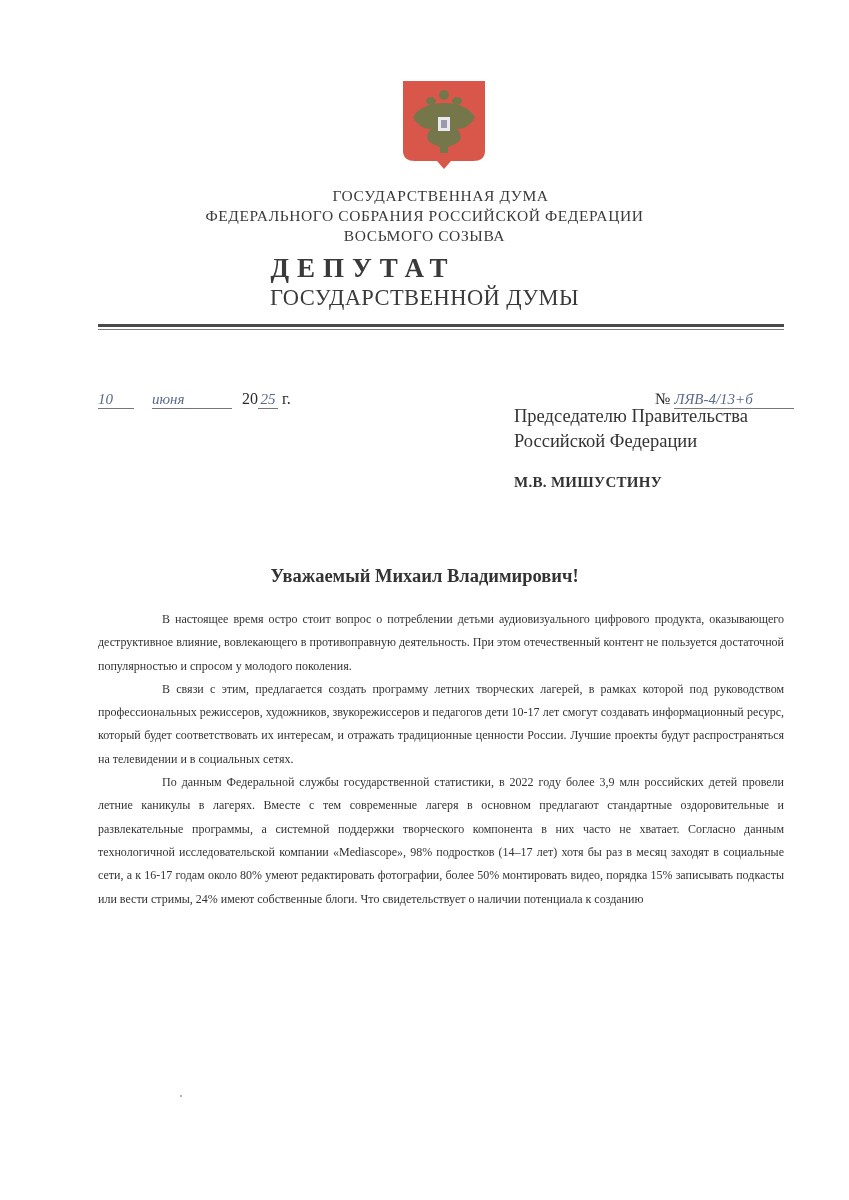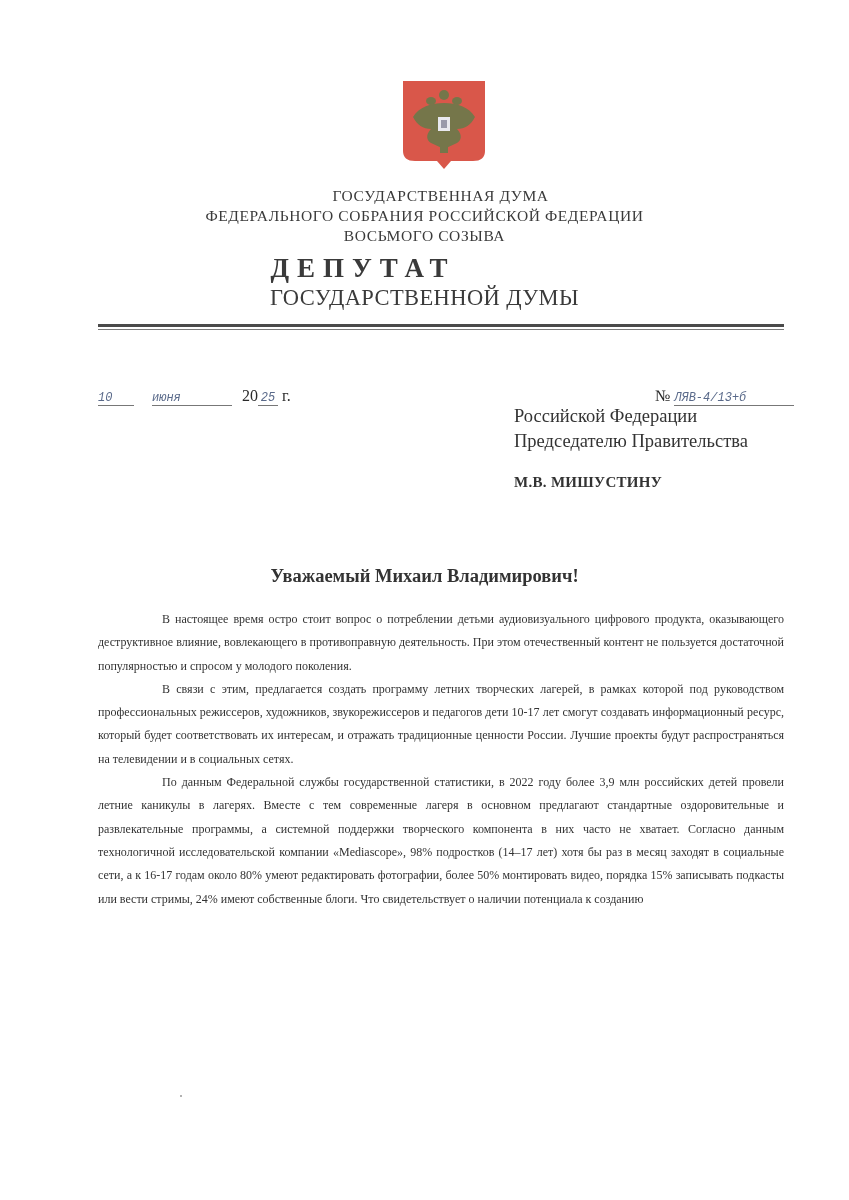--- a/index.html
+++ b/index.html
@@ -10,21 +10,21 @@
   .hdr1 { top: 186px; font-size: 15.5px; line-height: 19.5px; color: #3a3a3a; margin-left: 16px; }
   .hdr2 { top: 206px; font-size: 15.5px; line-height: 19.5px; color: #3a3a3a; }
   .hdr3 { top: 226px; font-size: 15.5px; line-height: 19.5px; color: #3a3a3a; }
   .deputat { position: absolute; top: 252px; left: 0; width: 726px; text-align: center;
              font-size: 27px; font-weight: bold; letter-spacing: 8px; color: #3a3a3a; line-height: 32px; }
   .gosdumy { position: absolute; top: 284px; left: 0; width: 849px; text-align: center;
              font-size: 22.5px; letter-spacing: 0.4px; color: #3a3a3a; line-height: 28px; }
   .rule-thick { position: absolute; left: 98px; top: 324px; width: 686px; height: 3px; background: #4a4a4a; }
   .rule-thin { position: absolute; left: 98px; top: 329px; width: 686px; height: 1px; background: #7a7a7a; }
   .date-row { position: absolute; top: 343px; left: 98px; height: 24px; font-size: 16px; }
-  .hw { font-family: Liberation Mono, monospace; font-style: italic; color: #5a6a8a; font-size: 12px; margin-top: 48px; }
+  .hw { font-family: Liberation Serif, serif; font-style: italic; color: #5a6a8a; font-size: 15px; margin-top: 48px; }
   .uline { border-bottom: 1px solid #777; display: inline-block; }
   .num-row { position: absolute; top: 343px; left: 655px; font-size: 16px; }
   .addressee { position: absolute; left: 514px; top: 404px; font-size: 18.5px; line-height: 25px; color: #333; }
   .addressee-name { position: absolute; left: 514px; top: 474px; font-size: 15px; font-weight: bold; color: #333; letter-spacing: 0.3px; }
   .greeting { position: absolute; top: 566px; left: 0; width: 849px; text-align: center;
               font-size: 18.5px; font-weight: bold; color: #333; }
   .body { position: absolute; left: 98px; top: 608px; width: 686px; font-size: 12px; line-height: 23.3px; color: #333; }
   .body p { margin: 0; text-align: justify; text-indent: 64px; }
   .dot { position: absolute; left: 180px; top: 1095px; width: 2px; height: 2px; background: #999; border-radius: 1px; }
 </style>
@@ -63,22 +63,22 @@
   <span>20</span><span class="uline hw" style="width:20px;text-align:center;">25</span>
   <span>г.</span>
 </div>
 
 <div class="num-row">
   <span>№</span>
   <span class="uline hw" style="min-width:120px;">ЛЯВ-4/13+б</span>
 </div>
 
 <div class="addressee">
+  <div>Председателю Правительства</div>
   <div>Российской Федерации</div>
-  <div>Председателю Правительства</div>
 </div>
 <div class="addressee-name">М.В. МИШУСТИНУ</div>
 
 <div class="greeting">Уважаемый Михаил Владимирович!</div>
 
 <div class="body">
   <p>В настоящее время остро стоит вопрос о потреблении детьми аудиовизуального цифрового продукта, оказывающего деструктивное влияние, вовлекающего в противоправную деятельность. При этом отечественный контент не пользуется достаточной популярностью и спросом у молодого поколения.</p>
   <p>В связи с этим, предлагается создать программу летних творческих лагерей, в рамках которой под руководством профессиональных режиссеров, художников, звукорежиссеров и педагогов дети 10-17 лет смогут создавать информационный ресурс, который будет соответствовать их интересам, и отражать традиционные ценности России. Лучшие проекты будут распространяться на телевидении и в социальных сетях.</p>
   <p>По данным Федеральной службы государственной статистики, в 2022 году более 3,9 млн российских детей провели летние каникулы в лагерях. Вместе с тем современные лагеря в основном предлагают стандартные оздоровительные и развлекательные программы, а системной поддержки творческого компонента в них часто не хватает. Согласно данным технологичной исследовательской компании «Mediascope», 98% подростков (14–17 лет) хотя бы раз в месяц заходят в социальные сети, а к 16-17 годам около 80% умеют редактировать фотографии, более 50% монтировать видео, порядка 15% записывать подкасты или вести стримы, 24% имеют собственные блоги. Что свидетельствует о наличии потенциала к созданию</p>
 </div>

